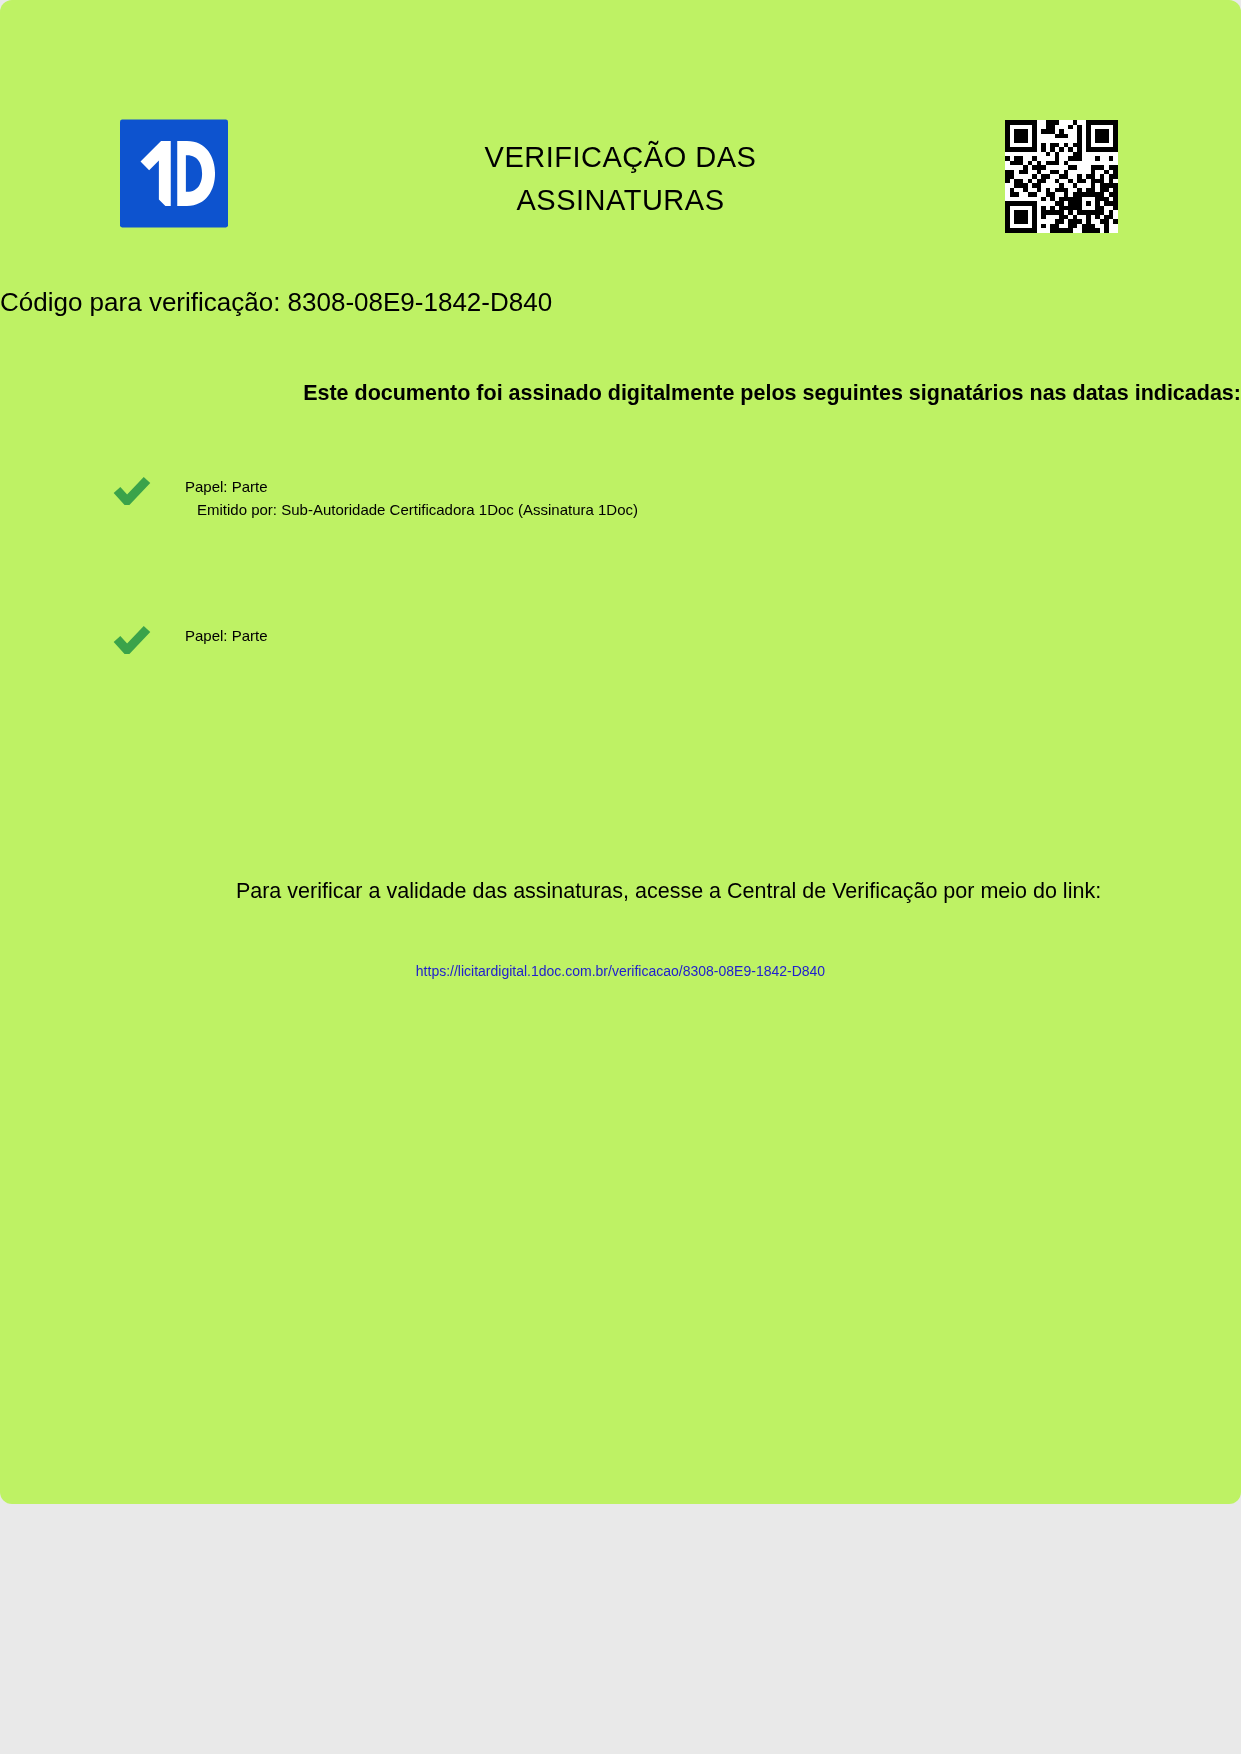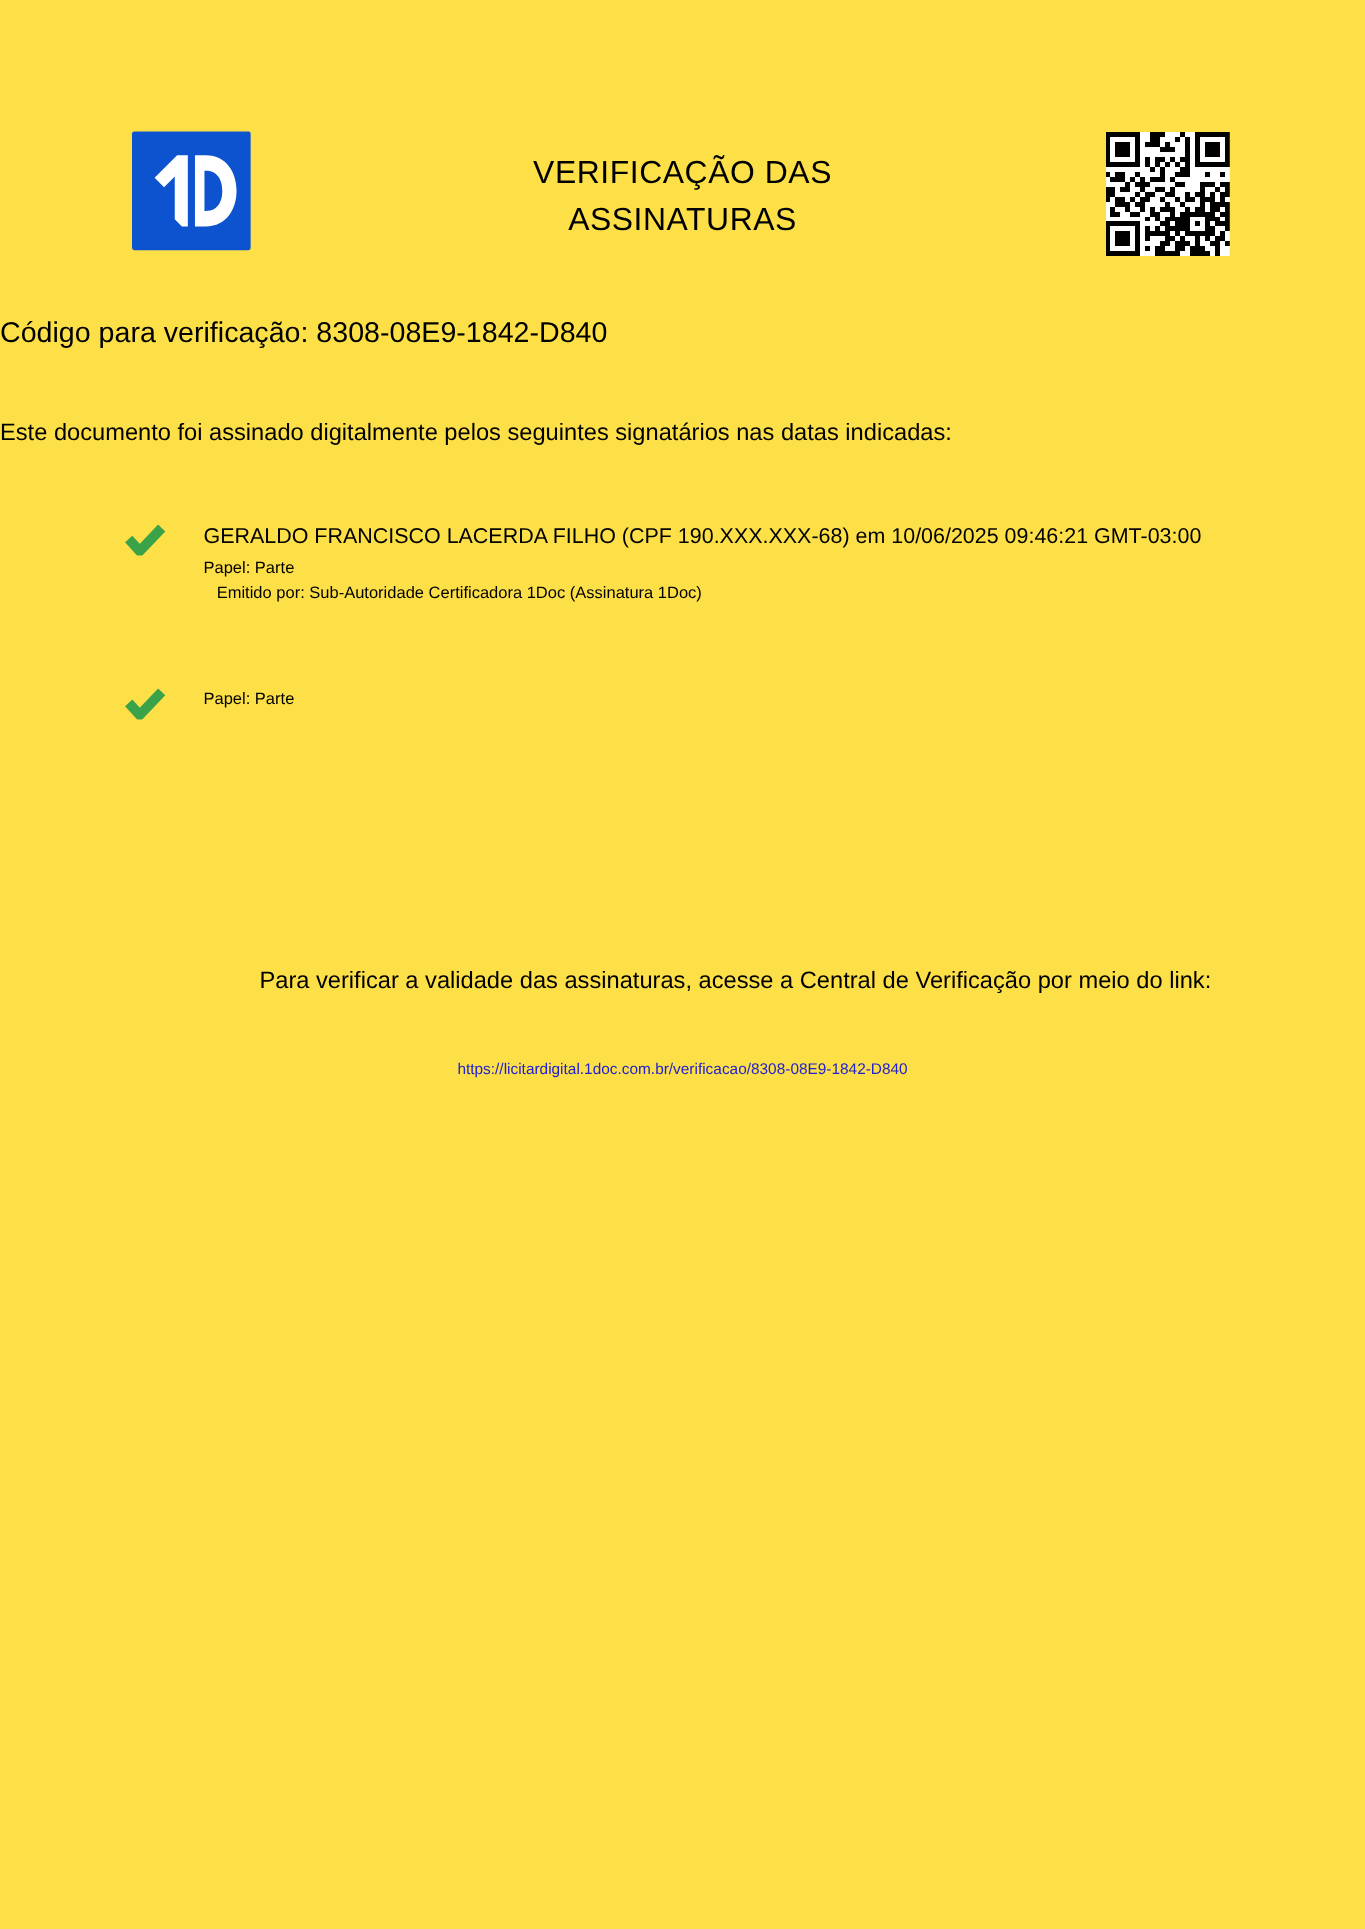--- a/index.html
+++ b/index.html
@@ -1,23 +1,24 @@
 <!DOCTYPE html>
 <html style="--brand-blue: #0d53cf; --check-green: #3aa34a; --link-blue: #2121cc; --text-black: #000000;"><head>
 <meta charset="utf-8">
 <style>
   html,body { margin:0; padding:0; background:#e9e9e9; }
   .page {
     position:relative;
-    width:1241px; height:1754px;
+    width:1241px; height:1504px;
     margin:0 auto;
-    background:#fde047;
+    background:#bef264;
     font-family:"Liberation Sans", sans-serif;
     color:var(--text-black,#000);
     overflow:hidden;
+    border-radius:12px;
   }
   .logo {
     position:absolute; left:120px; top:117px;
     width:108px; height:113px;
   }
   .logo svg { display:block; width:100%; height:100%; }
   .qr {
     position:absolute; left:1005px; top:120px;
     width:113px; height:113px;
   }
@@ -27,21 +28,21 @@
     margin:0; text-align:center;
     font-size:29px; font-weight:400; line-height:43px;
     letter-spacing:0.5px;
   }
   .code-line {
     position:absolute; top:287px; left:0; width:1241px;
     text-align:left; font-size:26px; line-height:30px;
   }
   .intro-line {
     position:absolute; top:380px; left:0; width:1241px;
-    text-align:left; font-size:21.5px; line-height:26px;
+    text-align:right; font-size:21.5px; line-height:26px;font-weight:bold;
   }
   .signer {
     position:absolute; left:185px; width:945px;
   }
   .signer.first  { top:473px; }
   .signer.second { top:622px; }
   .check {
     position:absolute; left:-72px; top:3px;
     width:38px; height:29px;
   }
@@ -421,21 +422,20 @@
 
   <div class="intro-line">Este documento foi assinado digitalmente pelos seguintes signatários nas datas indicadas:</div>
 
   <section class="signer first">
     <span class="check">
       <svg viewBox="0 0 38 29" xmlns="http://www.w3.org/2000/svg" aria-hidden="true">
         <polyline points="4,14 14,25 34,4" fill="none" stroke="var(--check-green,#3aa34a)" stroke-width="9" stroke-linecap="butt" stroke-linejoin="miter"></polyline>
       </svg>
     </span>
     <div class="signer-text">
-      <div class="signer-name">GERALDO FRANCISCO LACERDA FILHO (CPF 190.XXX.XXX-68) em 10/06/2025 09:46:21 GMT-03:00</div>
       <div class="signer-role">Papel: Parte</div>
       <div class="signer-issuer">Emitido por: Sub-Autoridade Certificadora 1Doc (Assinatura 1Doc)</div>
     </div>
   </section>
 
   <section class="signer second">
     <span class="check">
       <svg viewBox="0 0 38 29" xmlns="http://www.w3.org/2000/svg" aria-hidden="true">
         <polyline points="4,14 14,25 34,4" fill="none" stroke="var(--check-green,#3aa34a)" stroke-width="9" stroke-linecap="butt" stroke-linejoin="miter"></polyline>
       </svg>

